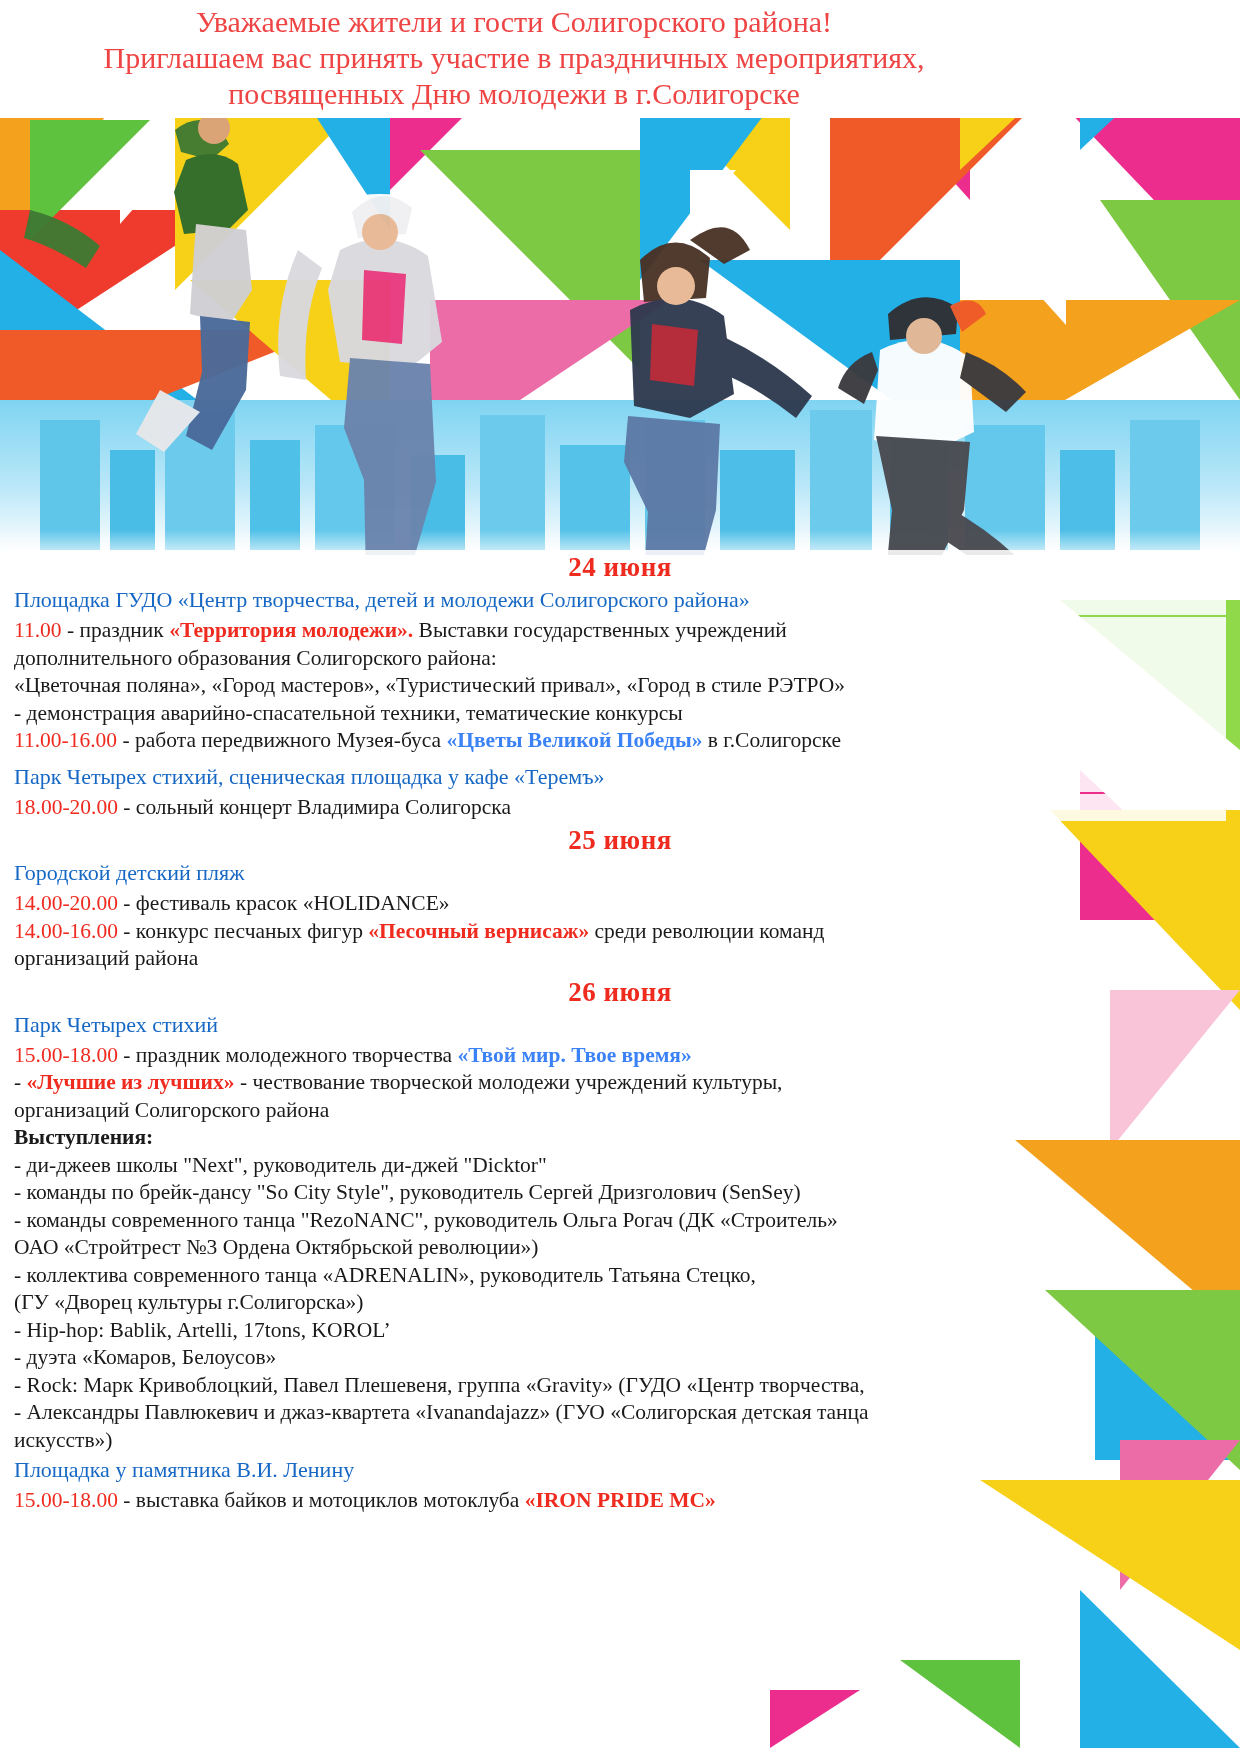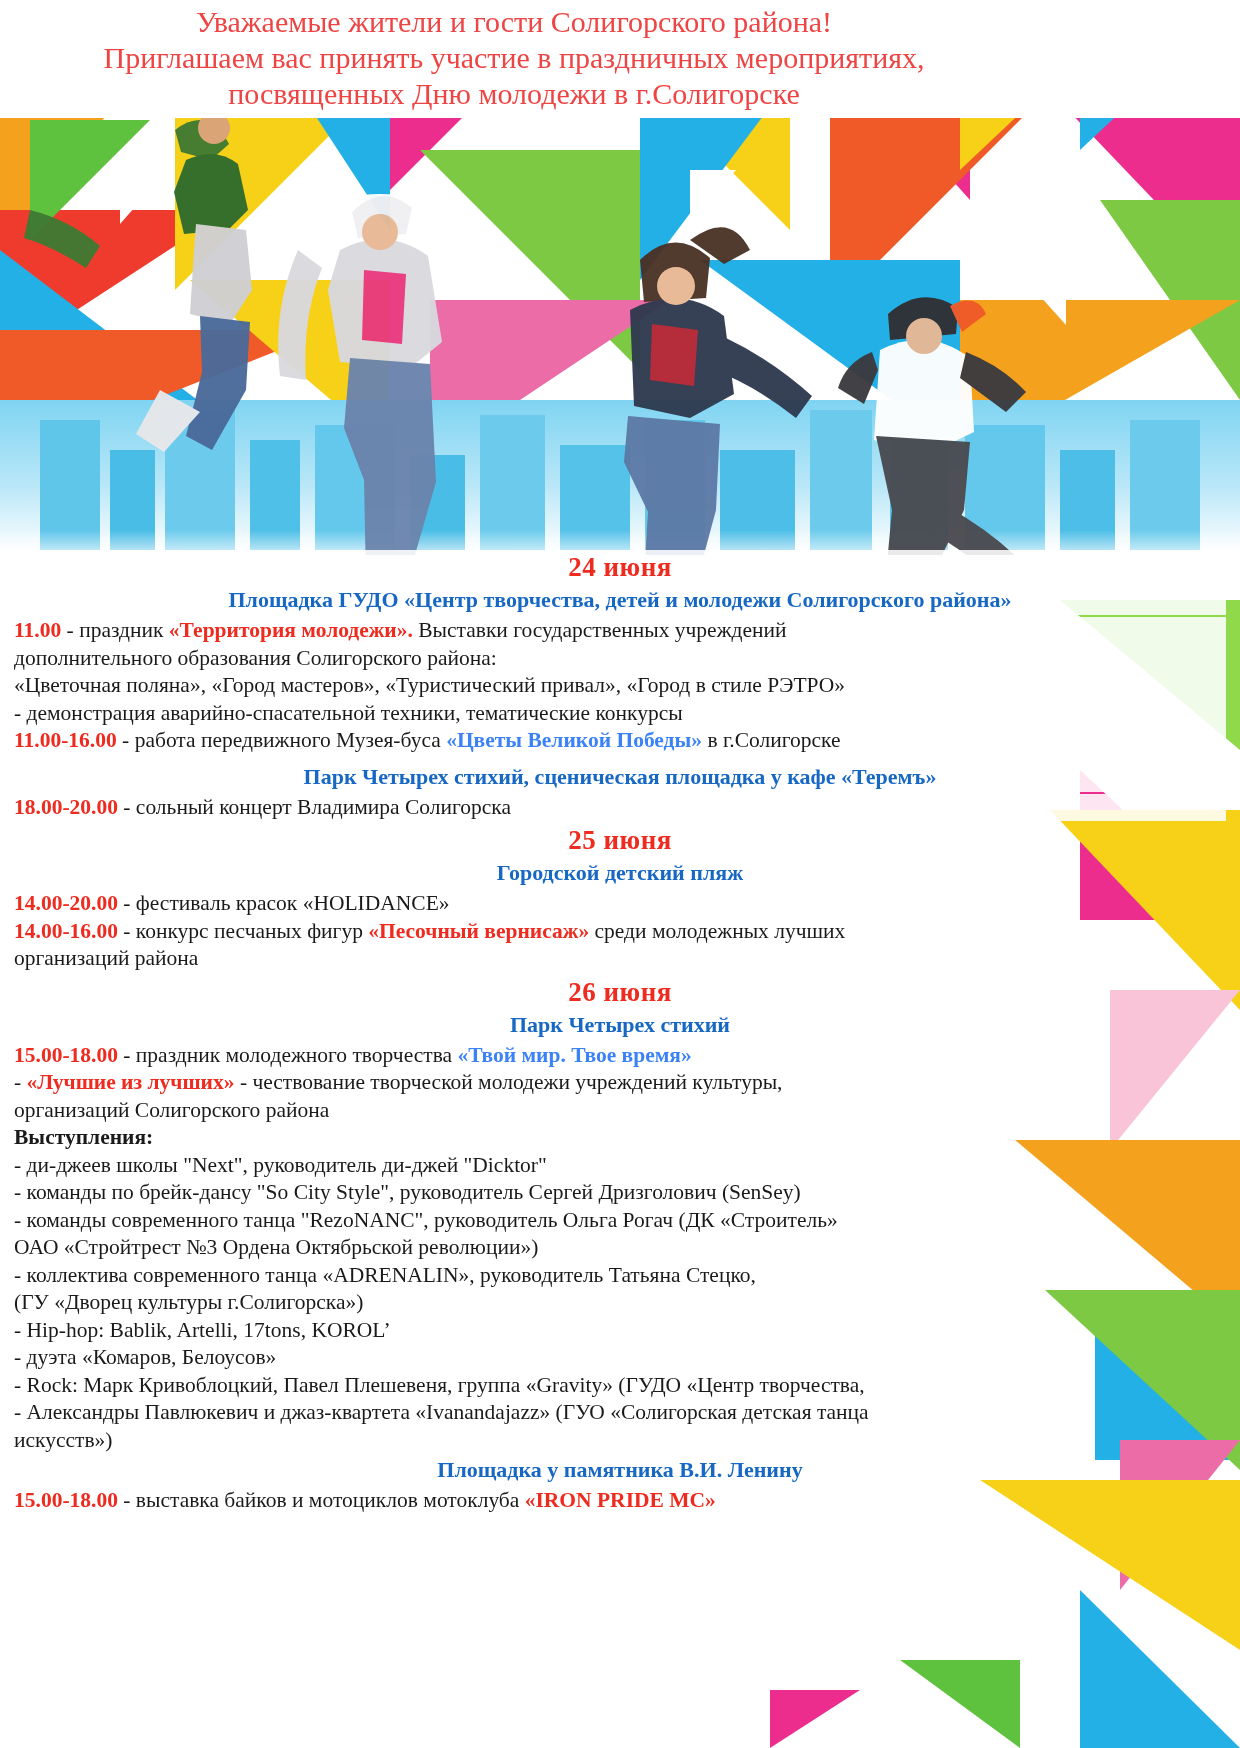--- a/index.html
+++ b/index.html
@@ -42,24 +42,24 @@
     font-size:21.5px;line-height:27.5px;color:#1a1a1a;
     margin:0;white-space:nowrap;
   }
   .white-bg{background:rgba(255,255,255,0.88);display:block;}
   .date{
     text-align:center;color:#ef2a1e;font-weight:bold;font-size:27px;
     line-height:34px;font-family:"Liberation Serif", serif;letter-spacing:.5px;
     margin:2px 0 1px 0;
   }
   .venue{
-    text-align:center;color:#1768c4;font-weight:bold;font-size:22px;
+    text-align:left;color:#1768c4;font-weight:normal;font-size:22px;
     line-height:30px;margin:1px 0 2px 0;
   }
-  .time{color:#ef2a1e;font-weight:bold;}
+  .time{color:#ef2a1e;font-weight:normal;}
   .red{color:#ef2a1e;font-weight:bold;}
   .blue{color:#3b82f6;font-weight:bold;}
   .bold{font-weight:bold;}
   .spacer{height:6px;}
 </style>
 </head>
 <body>
 
 <div class="bg">
 
@@ -205,21 +205,21 @@
   <p class="line white-bg">
     <span class="time">18.00-20.00</span><span> - </span><span>сольный концерт Владимира Солигорска</span>
   </p>
 
   <div class="date">25 июня</div>
   <div class="venue">Городской детский пляж</div>
   <p class="line">
     <span class="time">14.00-20.00</span><span> - </span><span>фестиваль красок «HOLIDANCE»</span>
   </p>
   <p class="line">
-    <span class="time">14.00-16.00</span><span> - </span><span>конкурс песчаных фигур </span><span class="red">«Песочный вернисаж»</span><span> среди молодежных лучших</span>
+    <span class="time">14.00-16.00</span><span> - </span><span>конкурс песчаных фигур </span><span class="red">«Песочный вернисаж»</span><span> среди революции команд</span>
   </p>
   <p class="line">организаций района</p>
 
   <div class="date">26 июня</div>
   <div class="venue">Парк Четырех стихий</div>
   <p class="line">
     <span class="time">15.00-18.00</span><span> - </span><span>праздник молодежного творчества </span><span class="blue">«Твой мир. Твое время»</span>
   </p>
   <p class="line">
     <span>- </span><span class="red">«Лучшие из лучших»</span><span> - чествование творческой молодежи  учреждений культуры,</span>

